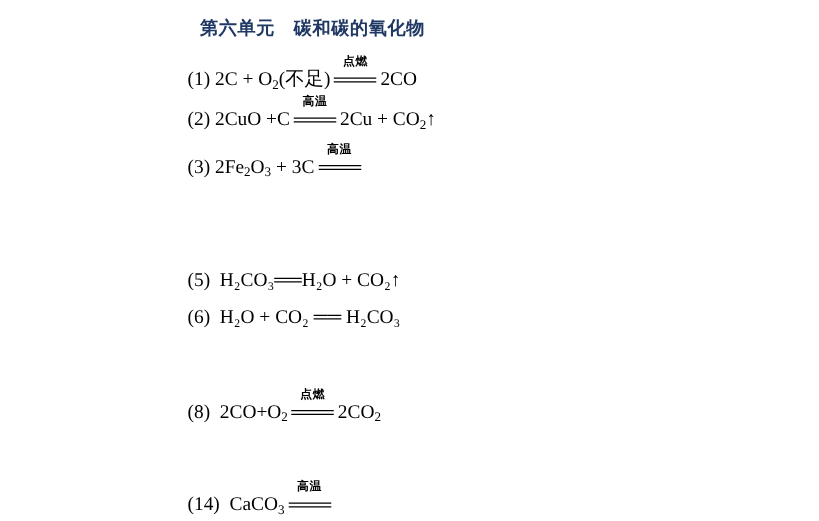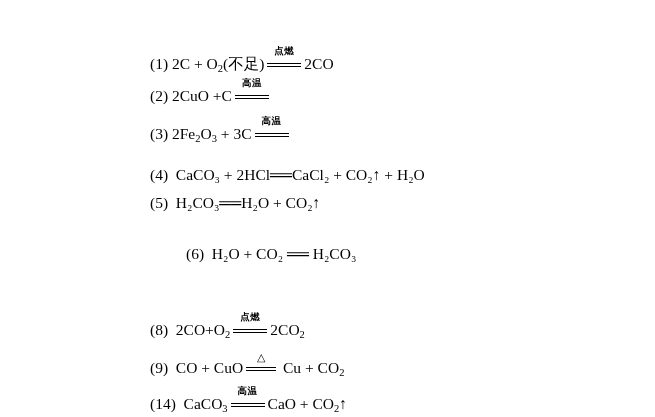--- a/index.html
+++ b/index.html
@@ -98,60 +98,53 @@
     background: #000;
   }
   .tri .l1 { top: 6px; }
   .tri .l2 { top: 9px; }
 </style>
 </head>
 <body>
 
 <div class="page">
 
+  <div class="title">第六单元　碳和碳的氧化物</div>
 
   <div class="eq" style="top:56px;">
     <span class="num">(1)</span>
     <span><span>2C + O</span><span class="sub">2</span><span>(不足)</span></span><span class="cond"><span class="ctext">点燃</span><span class="line1"></span><span class="line2"></span></span><span>2CO</span>
   </div>
 
   <div class="eq" style="top:88px;">
     <span class="num">(2)</span>
-    <span>2CuO +C</span><span class="cond"><span class="ctext">高温</span><span class="line1"></span><span class="line2"></span></span>
+    <span>2CuO +C</span><span class="cond"><span class="ctext">高温</span><span class="line1"></span><span class="line2"></span></span><span><span>2Cu + CO</span><span class="sub">2</span><span>↑</span></span>
   </div>
 
   <div class="eq" style="top:126px;">
     <span class="num">(3)</span>
     <span><span>2Fe</span><span class="sub">2</span><span>O</span><span class="sub">3</span><span> + 3C</span></span><span class="cond"><span class="ctext">高温</span><span class="line1"></span><span class="line2"></span></span>
   </div>
 
-  <div class="eq" style="top:167px;">
-    <span class="num">(4)</span>
-    &nbsp;<span>CaCO₃ + 2HCl══CaCl₂ + CO₂↑ + H₂O</span>
-  </div>
 
-  <div class="eq" style="top:195px;font-family:Liberation Serif, serif;">
+  <div class="eq" style="top:217px;font-family:Liberation Serif, serif;">
     <span class="num">(5)</span>
     &nbsp;<span>H₂CO₃══H₂O + CO₂↑</span>
   </div>
 
-  <div class="eq" style="top:246px;margin-left:36px;">
+  <div class="eq" style="top:246px;">
     <span class="num">(6)</span>
     &nbsp;<span>H₂O + CO₂ ══ H₂CO₃</span>
   </div>
 
 
   <div class="eq" style="top:322px;">
     <span class="num">(8)</span>
     &nbsp;<span><span>2CO+O</span><span class="sub">2</span></span><span class="cond"><span class="ctext">点燃</span><span class="line1"></span><span class="line2"></span></span><span><span>2CO</span><span class="sub">2</span></span>
   </div>
 
-  <div class="eq" style="top:360px;">
-    <span class="num">(9)</span>
-    &nbsp;<span>CO + CuO</span><span class="tri"><span class="glyph">△</span><span class="l1"></span><span class="l2"></span></span><span>&nbsp;<span>Cu + CO</span><span class="sub">2</span></span>
-  </div>
 
   <div class="eq" style="top:396px;">
     <span class="num">(14)</span>
-    &nbsp;<span><span>CaCO</span><span class="sub">3</span></span><span class="cond"><span class="ctext">高温</span><span class="line1"></span><span class="line2"></span></span><span><span>CaO + CO</span><span class="sub">2</span><span>↑</span></span>
+    &nbsp;<span><span>CaCO</span><span class="sub">3</span></span><span class="cond"><span class="ctext">高温</span><span class="line1"></span><span class="line2"></span></span>
   </div>
 
 </div>
 
 </body></html>

